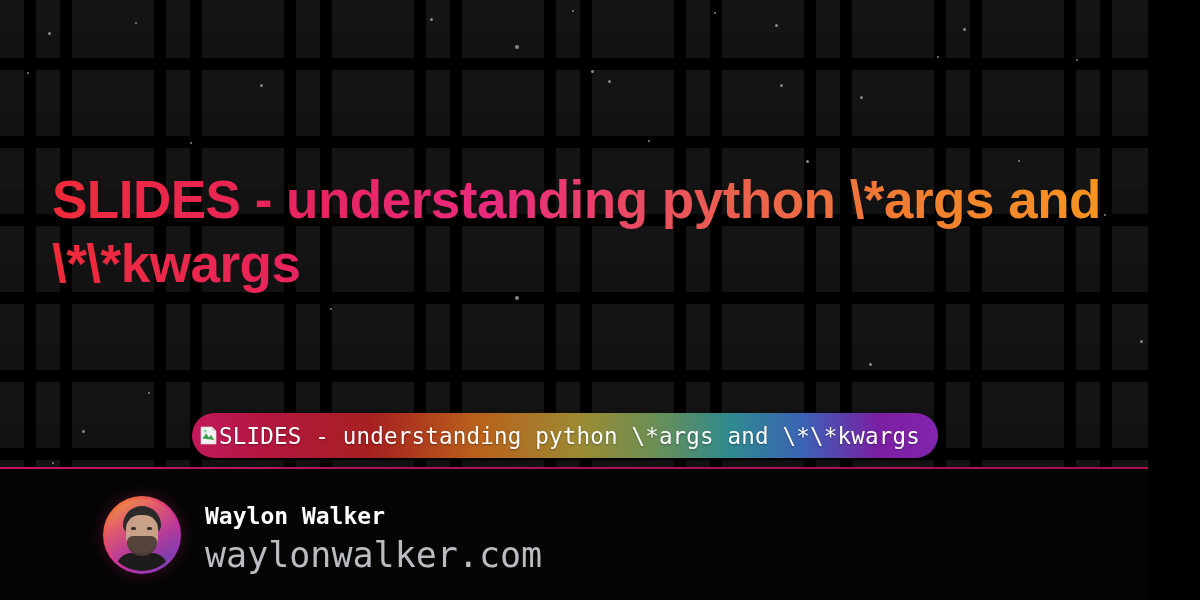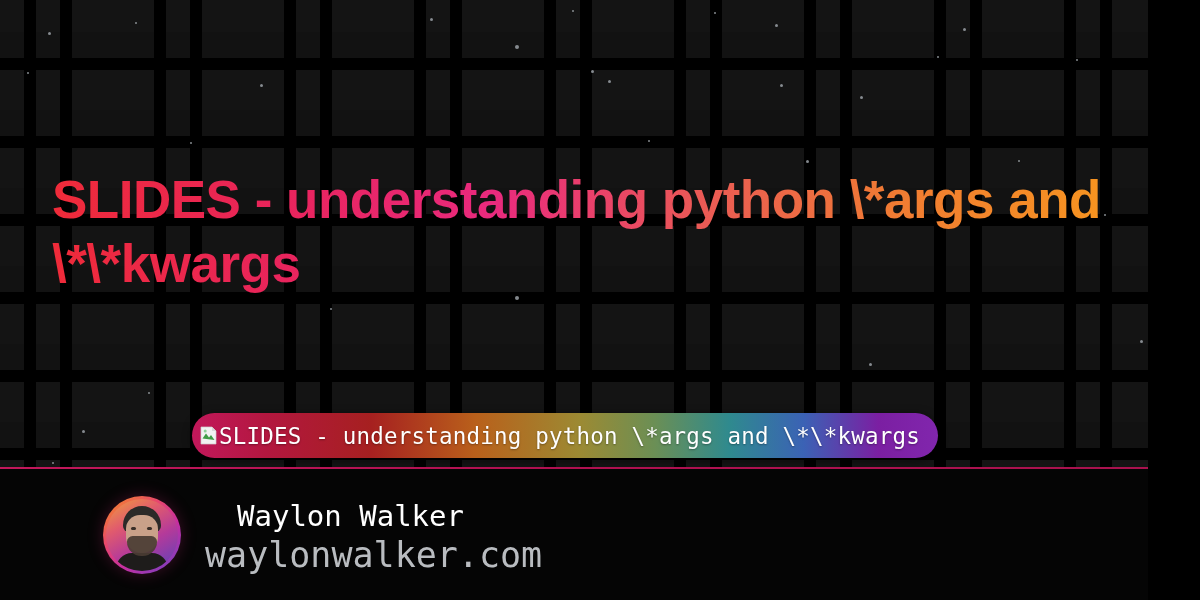--- a/index.html
+++ b/index.html
@@ -154,21 +154,21 @@
     background:#4a3c33; border-radius:6px 6px 15px 15px; opacity:.92;
   }
   #av-body {
     position:absolute; left:10px; top:54px; width:52px; height:26px;
     background:#1e1c1b; border-radius:16px 16px 0 0;
   }
 
   #id-block { margin-left:24px; display:flex; flex-direction:column; justify-content:center; }
   #author-name {
     font-family:"DejaVu Sans Mono","Liberation Mono",monospace;
-    font-size:29px; font-weight:normal; color:#ffffff; line-height:40px;margin-left:32px;
+    font-size:23px; font-weight:bold; color:#ffffff; line-height:40px;
   }
   #author-site {
     font-family:"DejaVu Sans Mono","Liberation Mono",monospace;
     font-size:35px; color:#b9bcc0; line-height:38px;
   }
 </style>
 </head>
 <body>
 
 <div id="slide">

